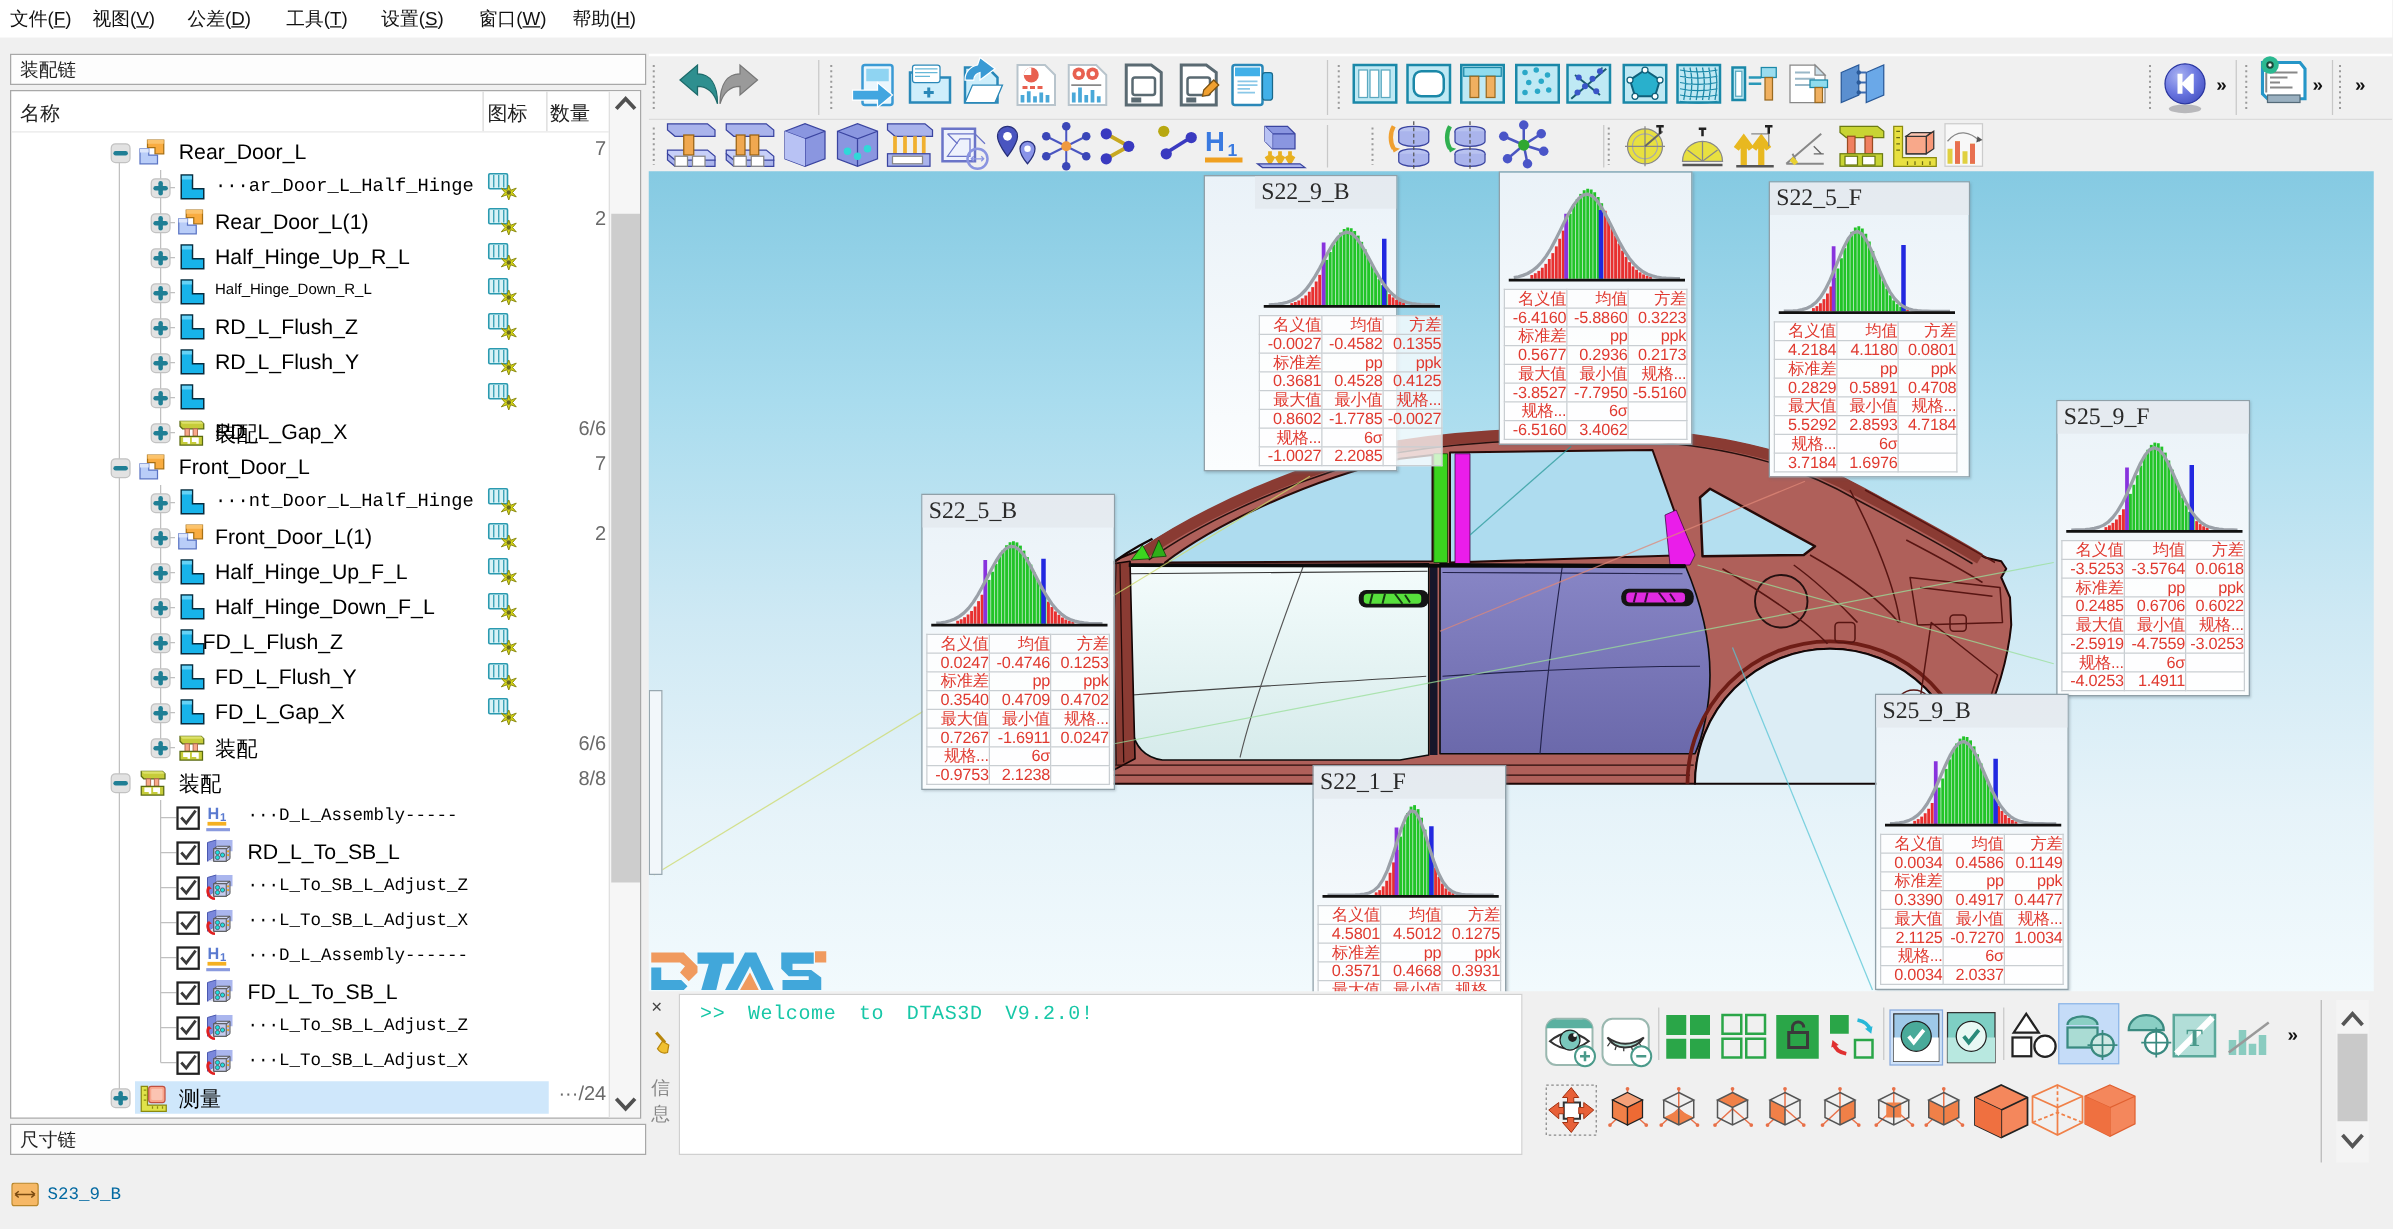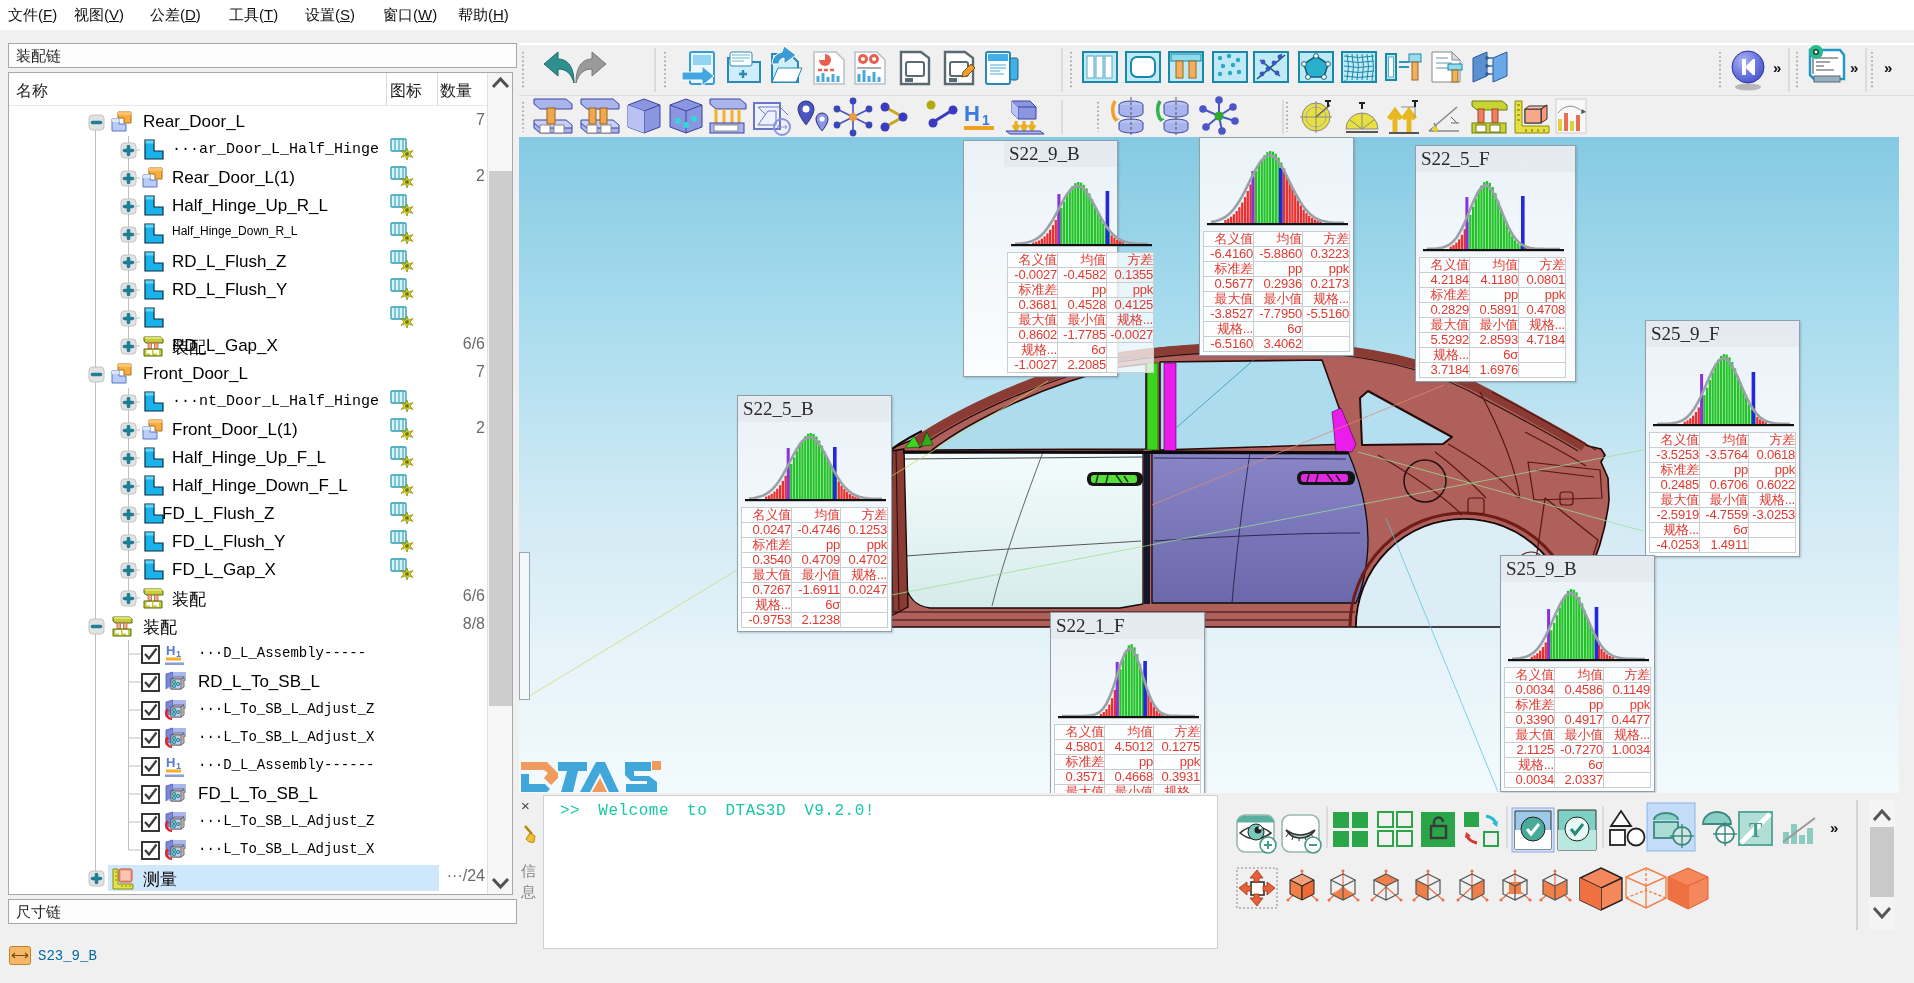--- a/index.html
+++ b/index.html
@@ -19,21 +19,21 @@
   background:linear-gradient(#85cae2, #a9dcee 28%, #cfe9f4 55%, #e6f3f9 78%, #f2fafd); }
 .spanel { position:absolute; background:linear-gradient(#eaf2f8, #fbfdfe); border:1px solid #90a0a8;
   box-shadow:1px 1px 2px rgba(90,110,120,0.35); }
 .ptitle { height:26px; background:rgba(228,233,238,0.85); font-family:"Liberation Serif", serif; font-size:19px;
   color:#2a2a2a; padding:2px 0 0 5px; }
 .spanel svg { display:block; margin:0 3px; }
 table.st { border-collapse:collapse; margin:1px 3px 3px 3px; background:rgba(255,255,255,0.75);
   border:1px solid #8a9298; table-layout:fixed; width:147px;text-align:right; }
 table.st td { border:1px solid #c9ced2; font-size:13px; color:#e03a30; height:14px;
   padding:0 0 0 2px; line-height:14px; white-space:nowrap; overflow:hidden; letter-spacing:-0.2px; }
-#console { position:absolute; left:543px; top:795px; width:675px; height:154px; background:#fff;
+#console { position:absolute; left:543px; top:795px; width:675px; height:129px; background:#fff;
   border:1px solid #d0d0d0; }
 #console .ctext { position:absolute; left:16px; top:6px; font-family:"Liberation Mono", monospace;
   font-size:16px; letter-spacing:0.5px; word-spacing:8px; color:#17c7a7; }
 #statusitem { position:absolute; left:38px; top:948px; font-family:"Liberation Mono", monospace;
   font-size:14px; color:#0369a1; }
 </style></head><body>
 <div id="menubar">
     <span style="left:8px;">文件(<u>F</u>)</span>
     <span style="left:74px;">视图(<u>V</u>)</span>
     <span style="left:150px;">公差(<u>D</u>)</span>

